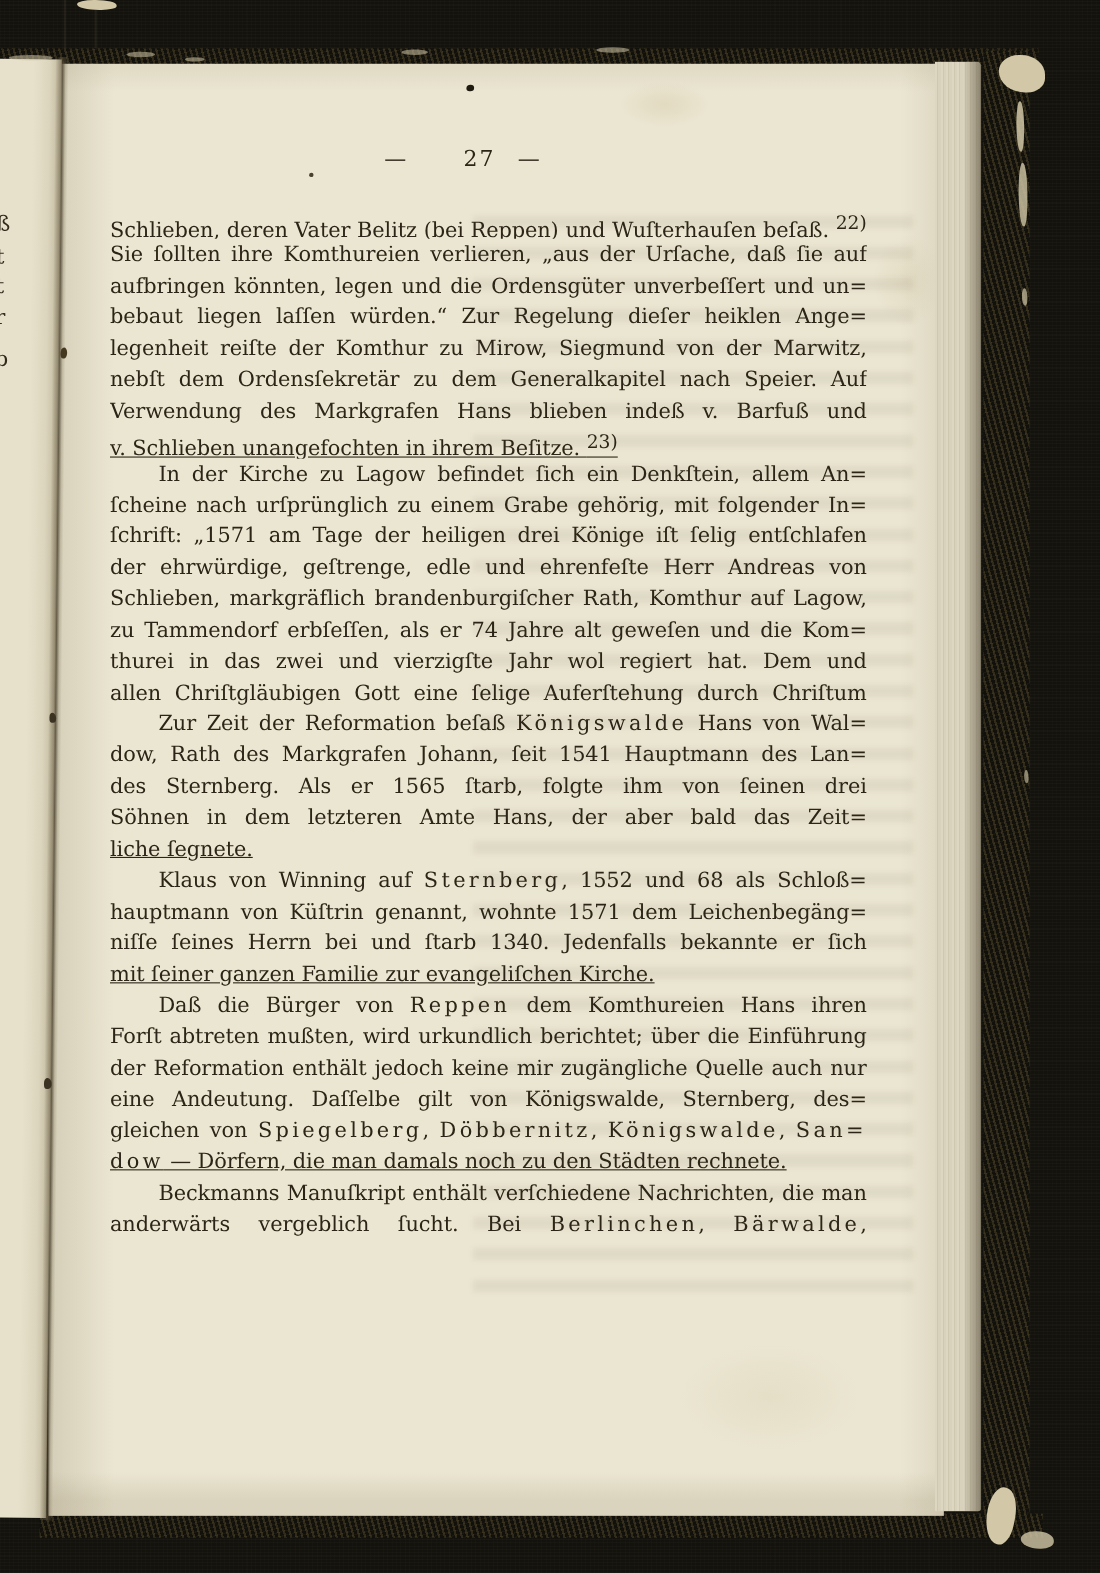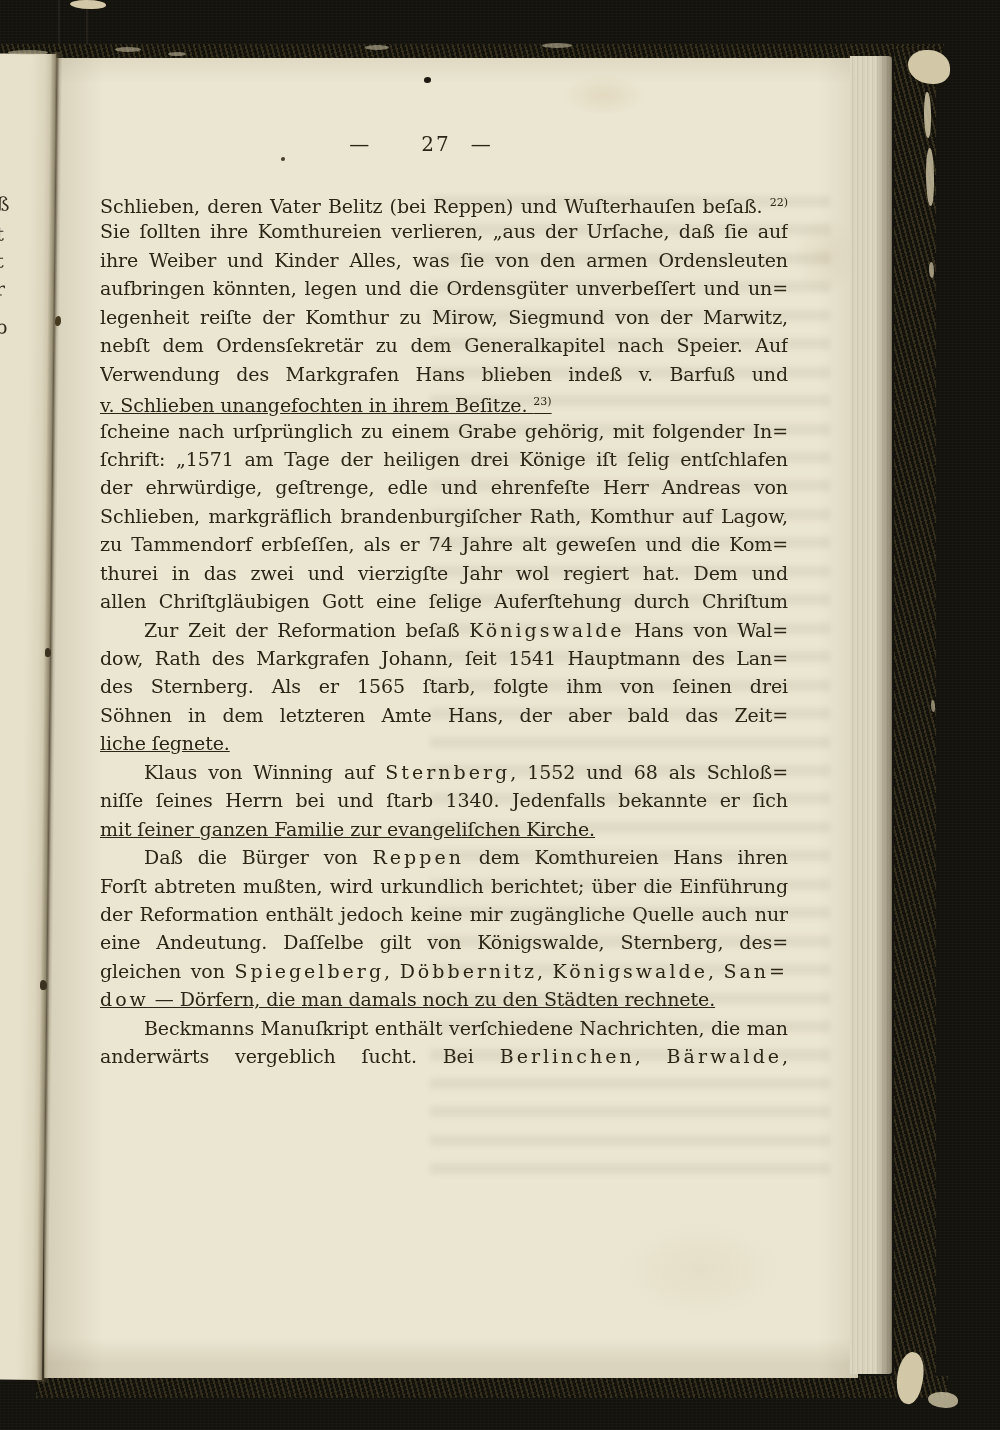--- a/index.html
+++ b/index.html
@@ -48,21 +48,21 @@
   
   .pagehead{position:absolute;z-index:6;left:100px;top:131px;width:640px;height:26px;
     display:flex;justify-content:center;align-items:center;gap:20px;
     color:#2c2517;font-size:20px;}
   .pagehead .num{letter-spacing:2px;margin-left:32px;}
   .textblock{position:absolute;z-index:6;left:100px;top:189px;width:688px;}
   .line{height:28.45px;line-height:28.45px;font-size:19px;color:#2c2517;
     letter-spacing:-0.1px;text-align:justify;text-align-last:justify;overflow:hidden;}
   .line.ind{text-indent:44px;}
   .line.end{text-align-last:left;text-decoration:underline;}
-  .sup{font-size:11px;vertical-align:7px;letter-spacing:0;}
+  .sup{font-size:17px;vertical-align:7px;letter-spacing:0;}
   .gesperrt{letter-spacing:3px;margin-top:10px;}
   
   .chip{position:absolute;z-index:6;background:#d2c8a7;border-radius:45% 55% 40% 60%;}
   .fleck{position:absolute;z-index:6;background:rgba(206,196,166,.55);border-radius:50%;}
   .speck{position:absolute;z-index:7;border-radius:60% 50% 55% 45%;}
   .seam{position:absolute;z-index:1;background:rgba(225,215,185,.07);}
 </style>
 </head>
 <body>
 
@@ -94,39 +94,41 @@
 
   <div class="pagehead">
     <span>—</span>
     <span class="num">27</span>
     <span>—</span>
   </div>
 
   <div class="textblock" id="text-block">
       <div class="line"><span>Schlieben, deren Vater Belitz (bei Reppen) und Wuſterhauſen beſaß. </span><span class="sup">22)</span></div>
       <div class="line"><span>Sie ſollten ihre Komthureien verlieren, „aus der Urſache, daß ſie auf</span></div>
-      <div class="line"><span>ihre Weiber und Kinder Alles, was ſie von den armen Ordensleuten</span></div>
       <div class="line"><span>aufbringen könnten, legen und die Ordensgüter unverbeſſert und un=</span></div>
+      <div class="line"><span>bebaut liegen laſſen würden.“ Zur Regelung dieſer heiklen Ange=</span></div>
       <div class="line"><span>legenheit reiſte der Komthur zu Mirow, Siegmund von der Marwitz,</span></div>
       <div class="line"><span>nebſt dem Ordensſekretär zu dem Generalkapitel nach Speier. Auf</span></div>
       <div class="line"><span>Verwendung des Markgrafen Hans blieben indeß v. Barfuß und</span></div>
       <div class="line end"><span>v. Schlieben unangefochten in ihrem Beſitze. </span><span class="sup">23)</span></div>
+      <div class="line ind"><span>In der Kirche zu Lagow befindet ſich ein Denkſtein, allem An=</span></div>
       <div class="line"><span>ſcheine nach urſprünglich zu einem Grabe gehörig, mit folgender In=</span></div>
       <div class="line"><span>ſchrift: „1571 am Tage der heiligen drei Könige iſt ſelig entſchlafen</span></div>
       <div class="line"><span>der ehrwürdige, geſtrenge, edle und ehrenfeſte Herr Andreas von</span></div>
       <div class="line"><span>Schlieben, markgräflich brandenburgiſcher Rath, Komthur auf Lagow,</span></div>
       <div class="line"><span>zu Tammendorf erbſeſſen, als er 74 Jahre alt geweſen und die Kom=</span></div>
       <div class="line"><span>thurei in das zwei und vierzigſte Jahr wol regiert hat. Dem und</span></div>
       <div class="line"><span>allen Chriſtgläubigen Gott eine ſelige Auferſtehung durch Chriſtum</span></div>
       <div class="line ind"><span>Zur Zeit der Reformation beſaß </span><span class="gesperrt">Königswalde</span><span> Hans von Wal=</span></div>
       <div class="line"><span>dow, Rath des Markgrafen Johann, ſeit 1541 Hauptmann des Lan=</span></div>
       <div class="line"><span>des Sternberg. Als er 1565 ſtarb, folgte ihm von ſeinen drei</span></div>
       <div class="line"><span>Söhnen in dem letzteren Amte Hans, der aber bald das Zeit=</span></div>
       <div class="line end"><span>liche ſegnete.</span></div>
       <div class="line ind"><span>Klaus von Winning auf </span><span class="gesperrt">Sternberg</span><span>, 1552 und 68 als Schloß=</span></div>
+      <div class="line"><span>hauptmann von Küſtrin genannt, wohnte 1571 dem Leichenbegäng=</span></div>
       <div class="line"><span>niſſe ſeines Herrn bei und ſtarb 1340. Jedenfalls bekannte er ſich</span></div>
       <div class="line end"><span>mit ſeiner ganzen Familie zur evangeliſchen Kirche.</span></div>
       <div class="line ind"><span>Daß die Bürger von </span><span class="gesperrt">Reppen</span><span> dem Komthureien Hans ihren</span></div>
       <div class="line"><span>Forſt abtreten mußten, wird urkundlich berichtet; über die Einführung</span></div>
       <div class="line"><span>der Reformation enthält jedoch keine mir zugängliche Quelle auch nur</span></div>
       <div class="line"><span>eine Andeutung. Daſſelbe gilt von Königswalde, Sternberg, des=</span></div>
       <div class="line"><span>gleichen von </span><span class="gesperrt">Spiegelberg</span><span>, </span><span class="gesperrt">Döbbernitz</span><span>, </span><span class="gesperrt">Königswalde</span><span>, </span><span class="gesperrt">San=</span></div>
       <div class="line end"><span class="gesperrt">dow</span><span> — Dörfern, die man damals noch zu den Städten rechnete.</span></div>
       <div class="line ind"><span>Beckmanns Manuſkript enthält verſchiedene Nachrichten, die man</span></div>
       <div class="line"><span>anderwärts vergeblich ſucht. Bei </span><span class="gesperrt">Berlinchen</span><span>, </span><span class="gesperrt">Bärwalde</span><span>, </span></div>

